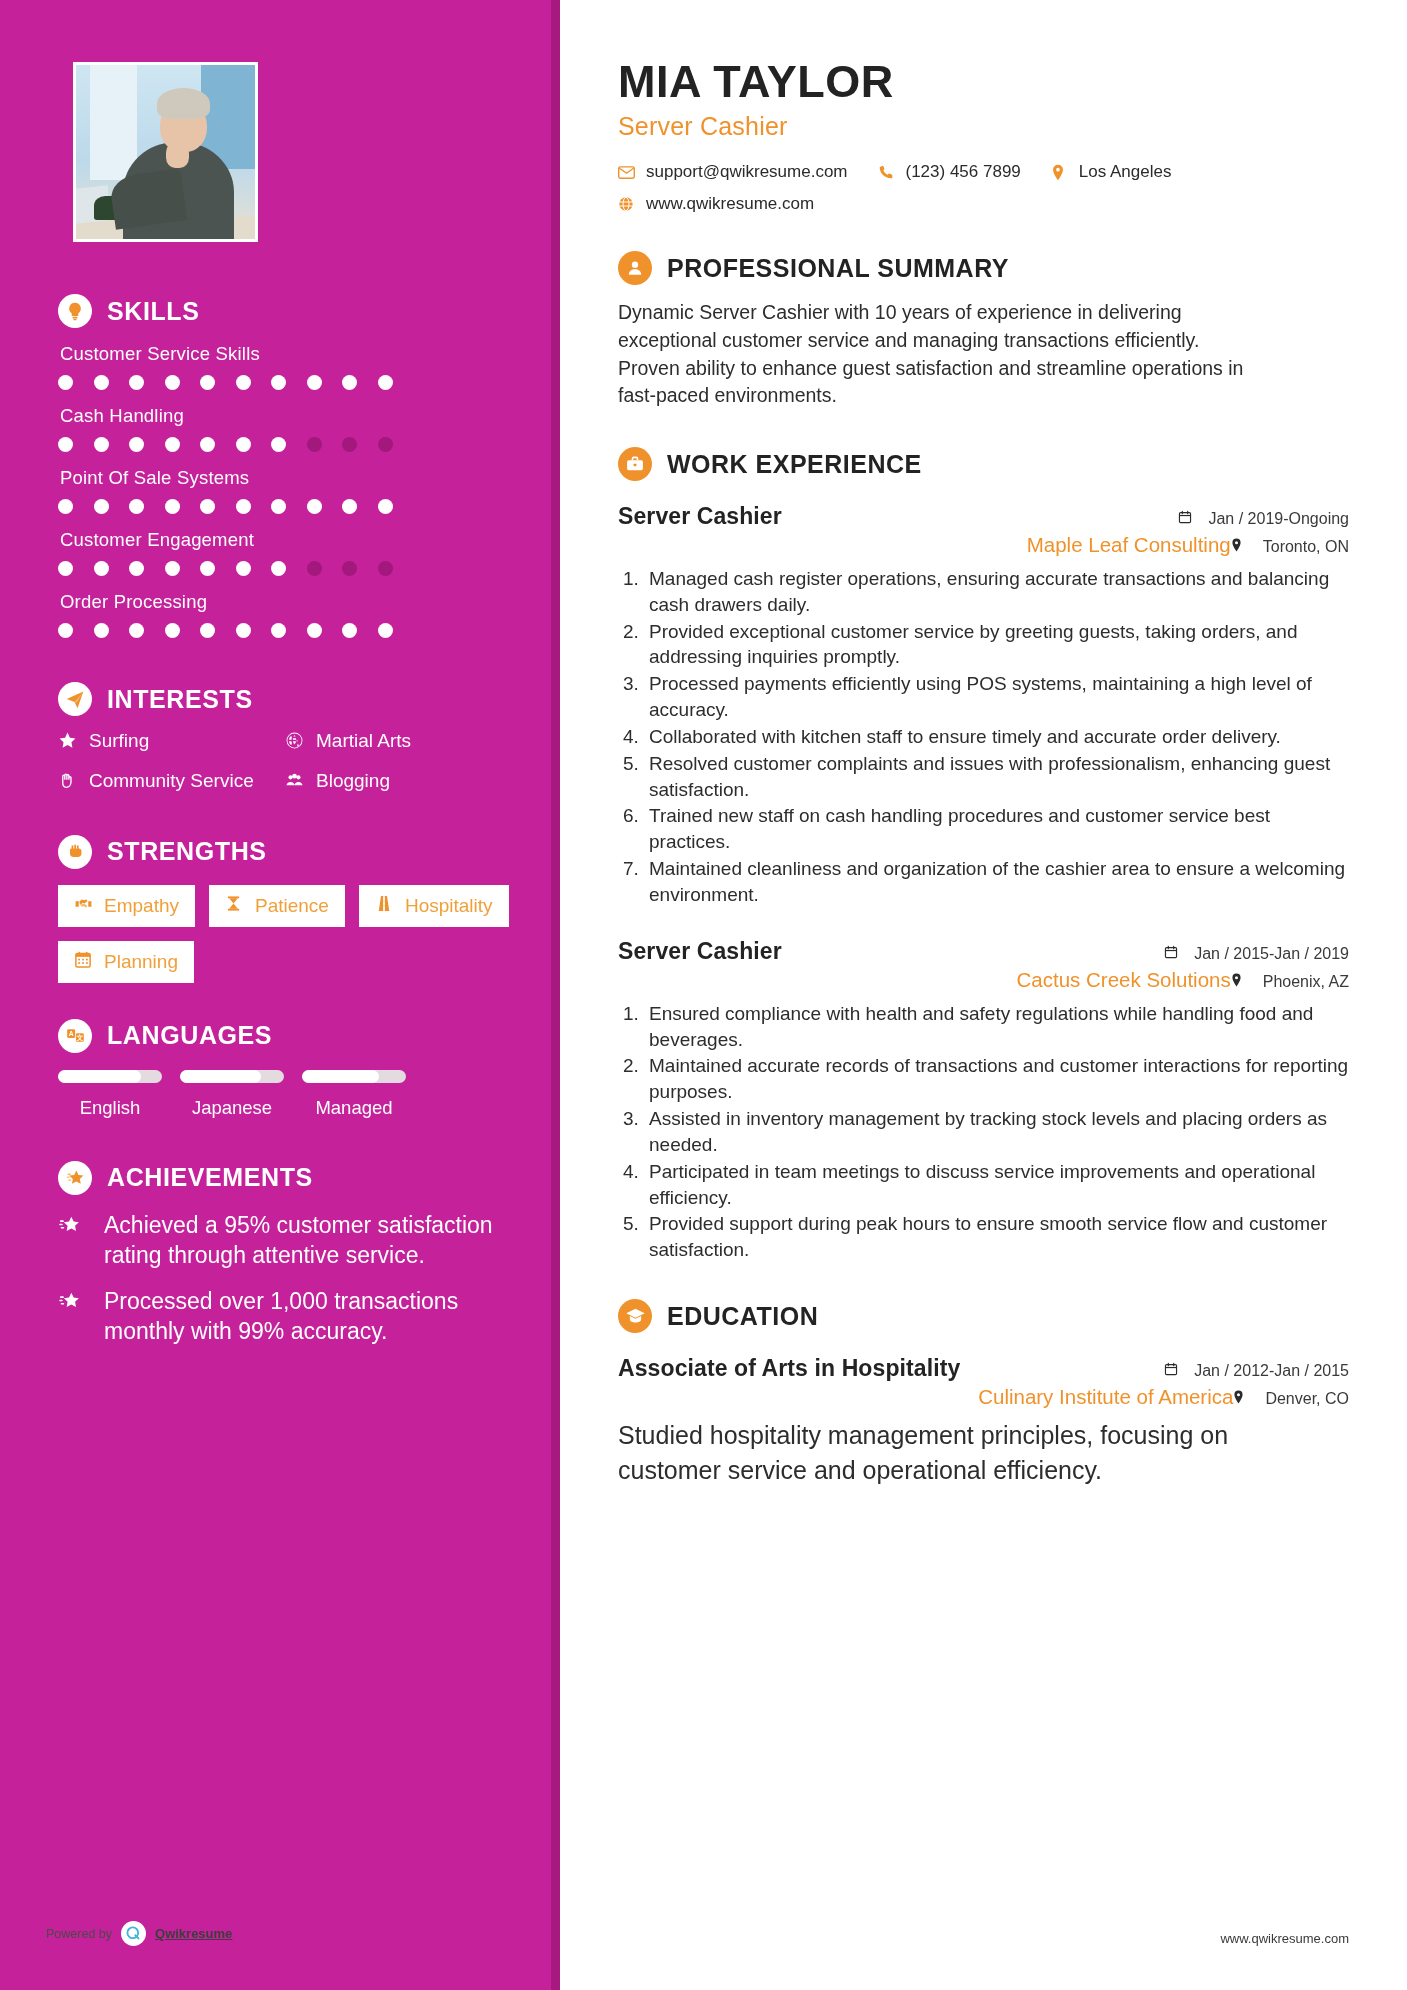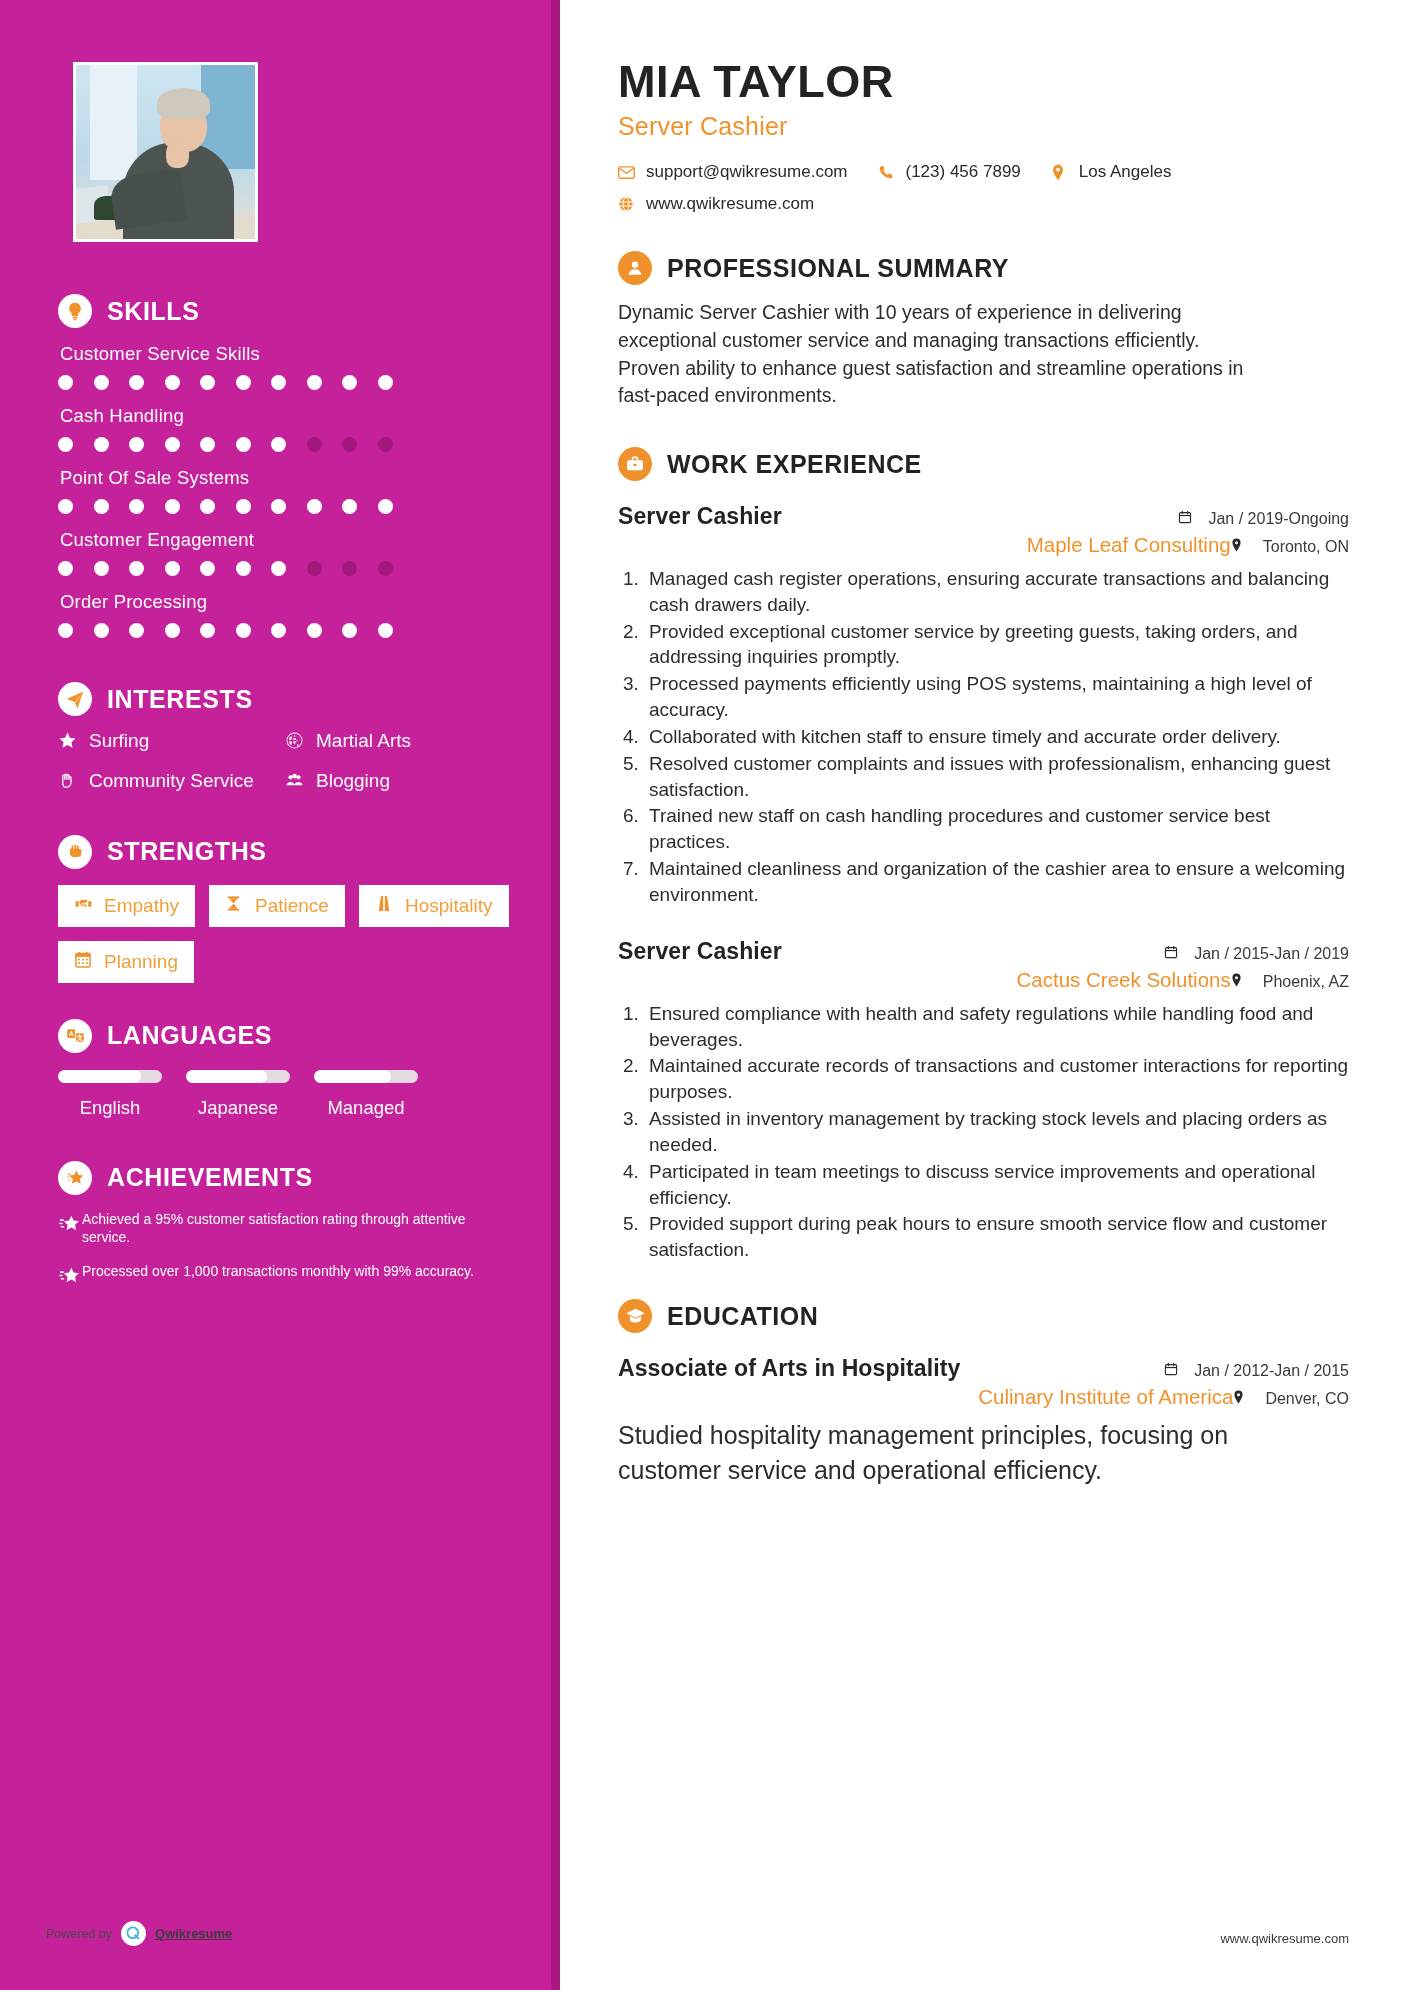--- a/index.html
+++ b/index.html
@@ -90,27 +90,27 @@
   .interest-item .ic { flex:0 0 20px; margin-top:2px; }
 
   .strength-grid{ display:flex; flex-wrap:wrap; gap:14px; margin-top:16px; }
   .strength-chip{
     background:#ffffff; color:#f0a03a; font-size:19px;
     padding:9px 16px; display:flex; align-items:center; gap:11px;
     white-space:nowrap;
   }
   .strength-chip .ic{ flex:0 0 19px; }
 
-  .lang-row{ display:flex; gap:24px; margin-top:17px; }
+  .lang-row{ display:flex; gap:18px; margin-top:17px; }
   .lang-col{ width:104px; }
   .lang-bar{ height:13px; border-radius:7px; background:#e4dbe0; overflow:hidden; }
   .lang-fill{ height:100%; background:#ffffff; border-radius:7px; }
   .lang-label{ color:#ffffff; font-size:18.5px; text-align:center; margin-top:14px; }
 
-  .ach-item{ display:flex; gap:0; margin-top:15px; color:#ffffff; font-size:14px; line-height:1.33; }
+  .ach-item{ display:flex; gap:22px; margin-top:15px; color:#ffffff; font-size:23px; line-height:1.33; }
   .ach-item .ic{ flex:0 0 24px; margin-top:3px; }
 
   .powered{
     position:absolute; left:46px; bottom:44px; display:flex; align-items:center; gap:9px;
     color:#4a4a4a; font-size:12.5px;
   }
   .q-circle{
     width:25px; height:25px; border-radius:50%; background:#ffffff;
     display:flex; align-items:center; justify-content:center;
   }

